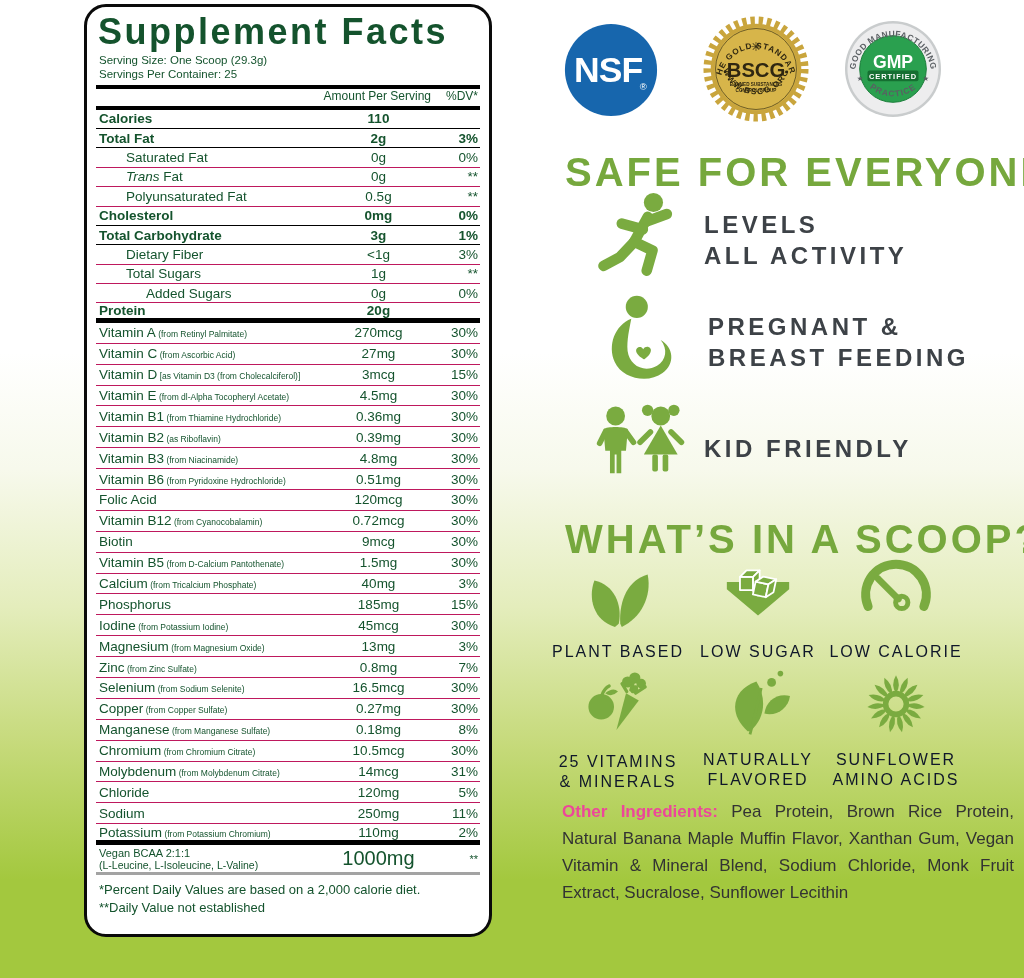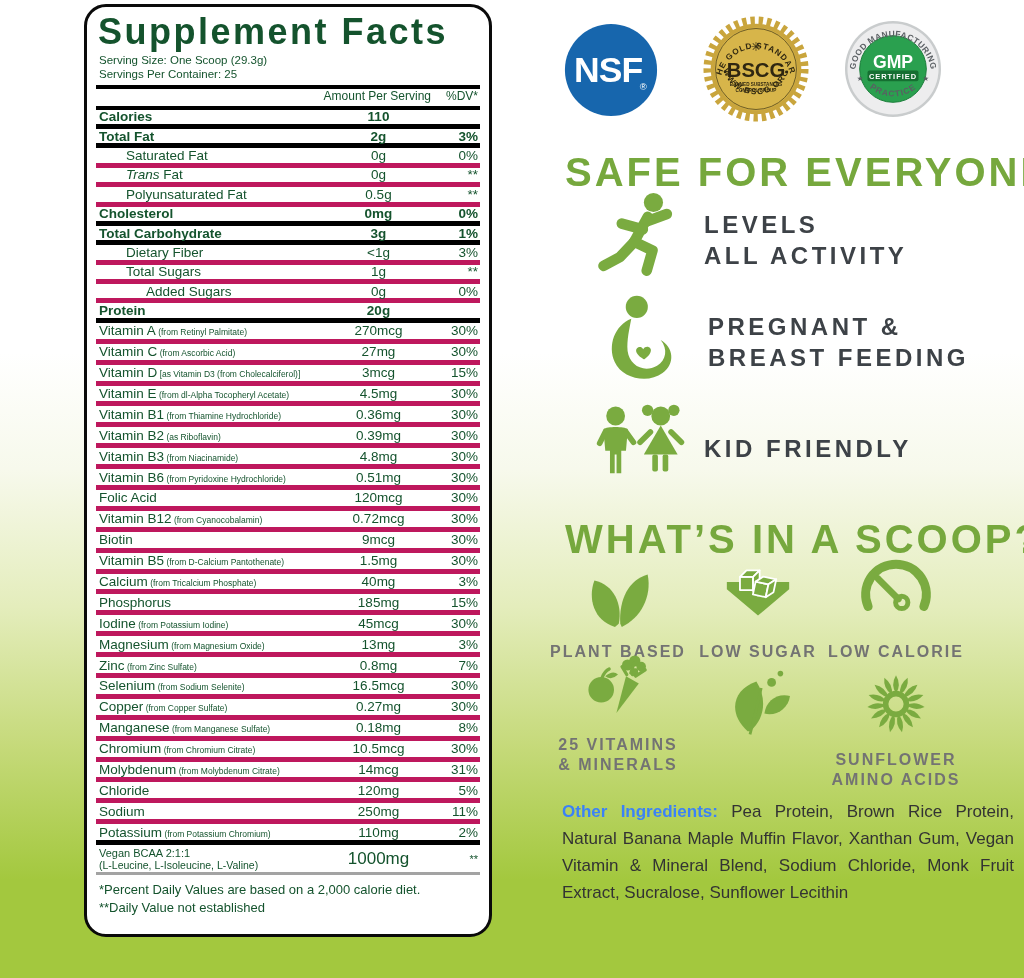--- a/index.html
+++ b/index.html
@@ -12,47 +12,47 @@
 
   
   .panel {
     position:absolute; left:84px; top:4px; width:408px; height:933px;
     background:#fff; border:3px solid #0a0a0a; border-radius:22px;
     padding:6px 9px 8px 9px; color:#14532d;
   }
   .sf-title { font-size:36px; font-weight:700; letter-spacing:2.5px; line-height:1.05; white-space:nowrap; padding-left:2px; }
   .serving { font-size:11.5px; line-height:1.25; padding:2px 0 3px 3px; border-bottom:4.5px solid #000; }
   .head-row { display:flex; align-items:flex-start; height:21px; border-bottom:4.5px solid #000; font-size:12px; }
-  .t-row { display:flex; align-items:center; height:19.4px; border-bottom:5px solid #be185d; font-size:13.5px; }
+  .t-row { display:flex; align-items:center; height:19.4px; border-bottom:1px solid #be185d; font-size:13.5px; }
   .t-row.b { font-weight:700; border-color:#000; }
   .t-row.i1 .c-name { padding-left:30px; }
   .t-row.i2 .c-name { padding-left:50px; }
   .t-row.vit { height:20.9px; }
   .t-row .note { font-size:8.5px; font-weight:400; }
   .t-row.sepT { border-bottom:5px solid #000; }
   .t-row.sepM { border-bottom:3px solid #a3a3a3; }
   .t-row.bcaa { height:30px; font-size:11px; }
-  .t-row.bcaa .c-amt { font-size:17px; }
+  .t-row.bcaa .c-amt { font-size:20px; }
   .t-row.bcaa .subline { font-size:10.5px; }
   .c-name { flex:1 1 auto; padding-left:3px; white-space:nowrap; }
   .c-amt { flex:0 0 105px; text-align:center; white-space:nowrap; }
   .c-dv { flex:0 0 49px; text-align:right; padding-right:2px; white-space:nowrap; }
   .footnotes { padding:6px 0 0 3px; font-size:13px; line-height:1.35; }
 
   
   .badge { position:absolute; }
   .green-h { position:absolute; color:#76a83d; font-size:40px; font-weight:700; letter-spacing:3px; white-space:nowrap; }
   .feat { position:absolute; display:flex; align-items:center; }
   .feat .icon-box { flex:0 0 auto; }
   .feat .feat-label { color:#3d4247; font-size:24px; font-weight:600; letter-spacing:3.5px; line-height:1.3; margin-left:16px; white-space:nowrap; }
   .scoop-item { position:absolute; width:156px; text-align:center; }
   .scoop-item .icon-box { height:78px; display:flex; align-items:flex-end; justify-content:center; }
-  .scoop-label { margin-top:6px; color:#737373; font-size:16px; font-weight:700; letter-spacing:2px; line-height:1.25; white-space:nowrap; }
+  .scoop-label { margin-top:6px; color:#0f172a; font-size:16px; font-weight:400; letter-spacing:2px; line-height:1.25; white-space:nowrap; }
   .other-ing { position:absolute; left:562px; top:799px; width:452px; color:#333; font-size:17px; line-height:1.58; text-align:justify; }
-  .other-ing b { color:#3b82f6; }
+  .other-ing b { color:#ec4899; }
 </style>
 </head>
 <body>
 
 <div class="panel">
   <div class="sf-title">Supplement Facts</div>
   <div class="serving">
     <div>Serving Size: One Scoop (29.3g)</div>
     <div>Servings Per Container: 25</div>
   </div>
@@ -413,21 +413,21 @@
       <path d="M16 64 A37 37 0 1 1 84 64" stroke="#7aab40" stroke-width="11" fill="none" stroke-linecap="round"></path>
       <path d="M53 55 L28 30" stroke="#7aab40" stroke-width="8" stroke-linecap="round"></path>
       <circle cx="57" cy="59" r="7.5" fill="none" stroke="#7aab40" stroke-width="6"></circle>
     </svg>
   </div>
   <div class="scoop-label">
     <div>LOW CALORIE</div>
   </div>
 </div>
 
-<div class="scoop-item" style="left:540px; top:651px;">
+<div class="scoop-item" style="left:540px; top:668px;">
   <div class="icon-box">
     <svg viewBox="0 0 100 100" width="80" height="80">
       <g fill="#7aab40">
         <circle cx="29" cy="51" r="16"></circle>
         <path d="M34 34 q10 -8 16 -2 q-8 8 -16 2 Z"></path>
         <circle cx="62" cy="20" r="7"></circle>
           <circle cx="71" cy="15" r="7"></circle>
           <circle cx="79" cy="22" r="6"></circle>
         <rect x="66" y="24" width="9" height="10" rx="2"></rect>
         <path d="M60 34 L76 43 L48 80 Z"></path>
@@ -450,20 +450,24 @@
   <div class="icon-box">
     <svg viewBox="0 0 100 100" width="80" height="80">
       <g fill="#7aab40">
         <path d="M37 84 C12 62 18 32 48 22 C62 44 58 70 40 84 Z"></path>
         <path d="M58 62 C60 46 74 36 90 40 C88 56 72 66 58 62 Z"></path>
         <circle cx="67" cy="23" r="5.5"></circle>
           <circle cx="78" cy="12" r="3.5"></circle>
       </g>
       <path d="M40 88 C46 66 50 48 54 30" stroke="#7aab40" stroke-width="3.5" fill="none"></path>
     </svg>
+  </div>
+  <div class="scoop-label">
+    <div>NATURALLY</div>
+    <div>FLAVORED</div>
   </div>
 </div>
 
 <div class="scoop-item" style="left:818px; top:666px;">
   <div class="icon-box">
     <svg viewBox="0 0 100 100" width="80" height="80">
       <defs>
           <path id="petalP" d="M0 -36 Q7 -24 0 -13 Q-7 -24 0 -36 Z"></path>
         </defs>
       <g transform="translate(50 50)" fill="#7aab40">

